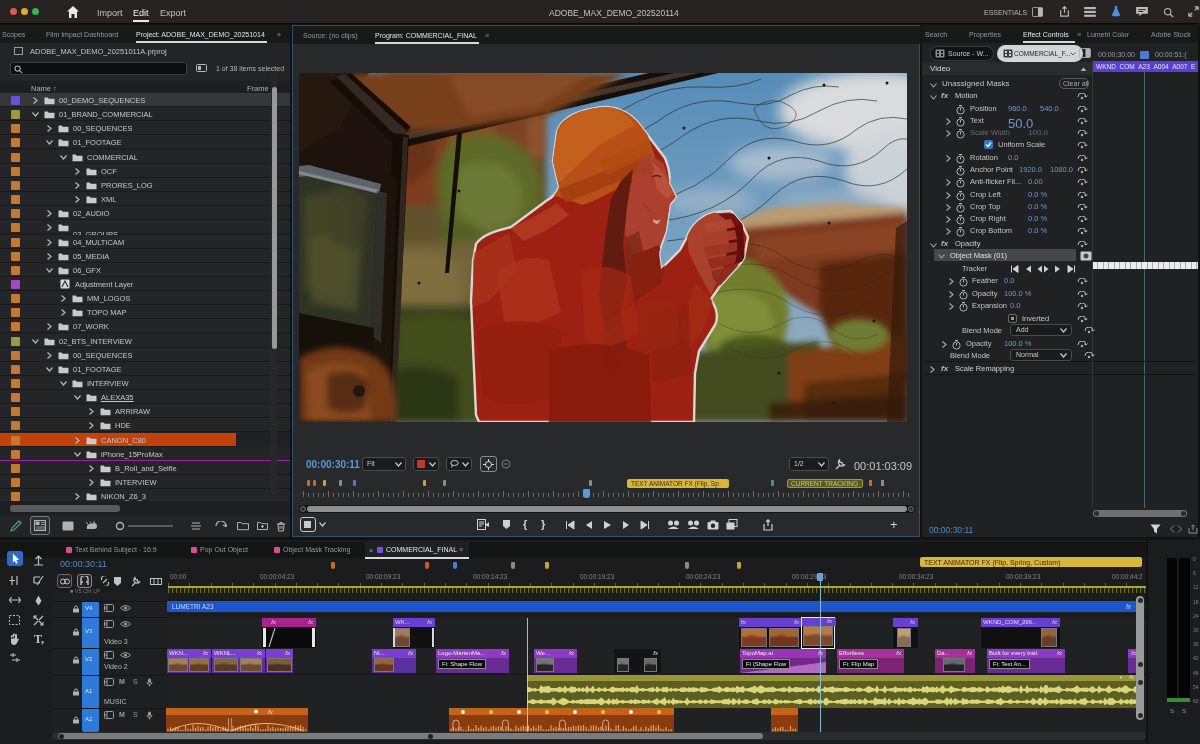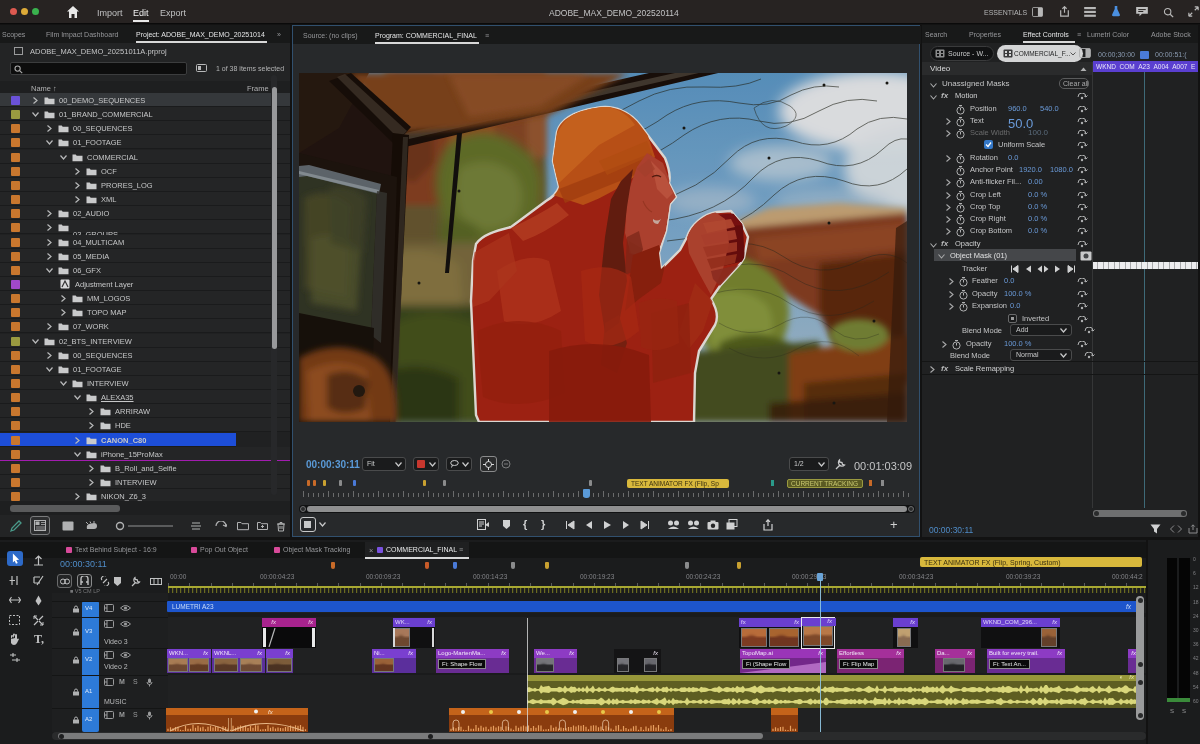--- a/index.html
+++ b/index.html
@@ -321,21 +321,21 @@
         <div class="abs" style="left:0;top:325px;width:290px;height:14px;background:#242526;border-bottom:1px solid #1a1b1c;">
           <span class="abs" style="left:11px;top:3px;width:9px;height:9px;background:#c9772e;border-radius:1px;"></span>
           <svg class="abs" style="left:89px;top:4px;" width="5" height="7" viewBox="0 0 5 7">
             <path d="M0.5 0.5 L4 3.5 L0.5 6.5" fill="none" stroke="#b8b9ba" stroke-width="1.2"></path>
           </svg>
           <svg class="abs" style="left:100px;top:3px;" width="11" height="9" viewBox="0 0 11 9">
             <path d="M0.5 1.5 h3.2 l1 1.2 h5.8 v5.5 h-10 Z" fill="#c9cacb"></path>
           </svg>
           <span class="abs txt" style="left:115px;top:3px;font-size:7.5px;color:#c6c7c8;">HDE</span>
         </div>
-        <div class="abs" style="left:0;top:340px;width:236px;height:14px;background:#1d4ed8;border-bottom:1px solid #1a1b1c;font-weight:bold;">
+        <div class="abs" style="left:0;top:340px;width:236px;height:14px;background:#c2410c;border-bottom:1px solid #1a1b1c;">
           <span class="abs" style="left:11px;top:3px;width:9px;height:9px;background:#c9772e;border-radius:1px;"></span>
           <svg class="abs" style="left:75px;top:4px;" width="5" height="7" viewBox="0 0 5 7">
             <path d="M0.5 0.5 L4 3.5 L0.5 6.5" fill="none" stroke="#b8b9ba" stroke-width="1.2"></path>
           </svg>
           <svg class="abs" style="left:86px;top:3px;" width="11" height="9" viewBox="0 0 11 9">
             <path d="M0.5 1.5 h3.2 l1 1.2 h5.8 v5.5 h-10 Z" fill="#c9cacb"></path>
           </svg>
           <span class="abs txt" style="left:101px;top:3px;font-size:7.5px;color:#c6c7c8;">CANON_C80</span>
         </div>
         <div class="abs" style="left:0;top:354px;width:290px;height:14px;background:#242526;border-bottom:1px solid #a21caf;">

